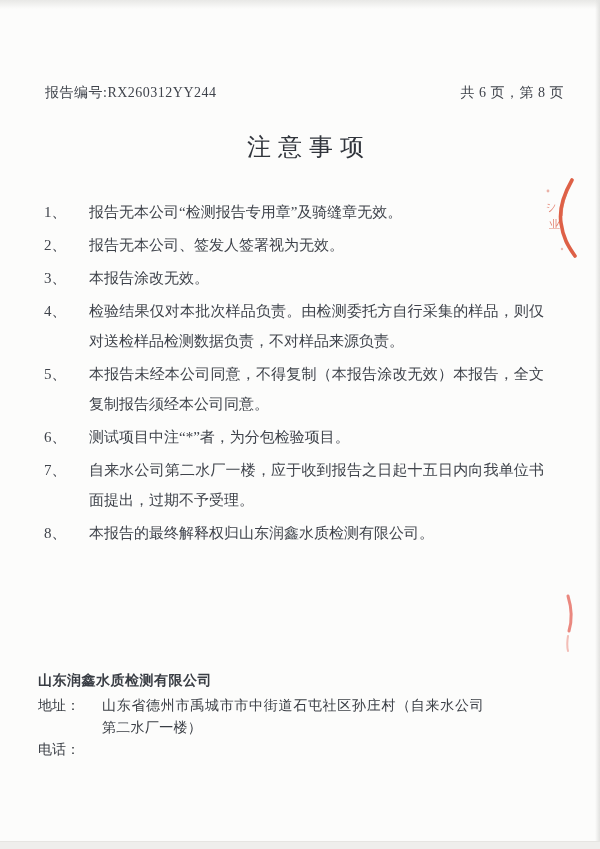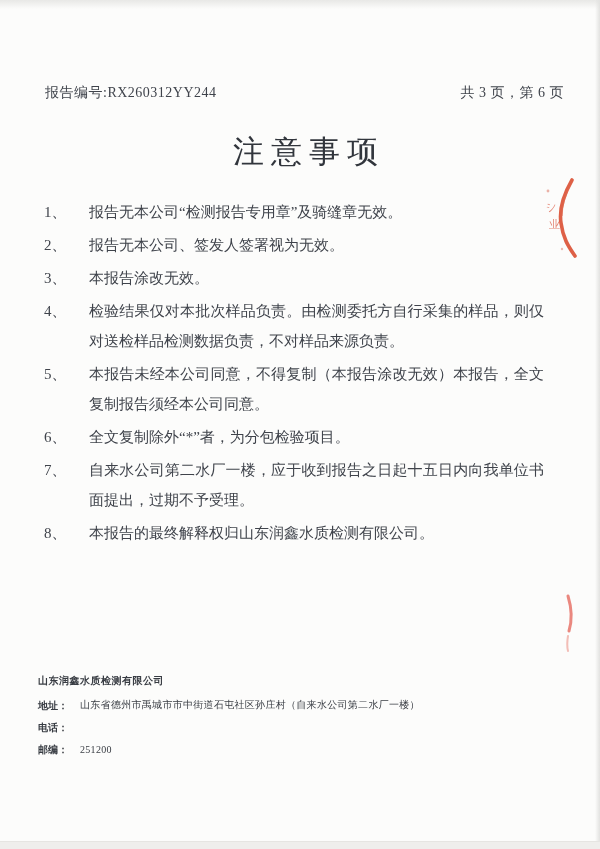--- a/index.html
+++ b/index.html
@@ -21,49 +21,49 @@
     background:#efeeec;border-top:1px solid #e6e5e2;}
 
   .header{
     position:absolute;top:84px;left:45px;right:36px;
     display:flex;justify-content:space-between;
     font-size:14px;color:#3f434b;letter-spacing:.5px;
   }
   .title{
     position:absolute;top:131px;left:0;width:100%;
     text-align:center;padding-left:18px;box-sizing:border-box;
-    font-size:31px;letter-spacing:7px;color:#31353c;font-weight:500;
+    font-size:24px;letter-spacing:7px;color:#31353c;font-weight:500;
   }
 
   .notes{position:absolute;top:197px;left:44px;width:500px;}
   .note{display:flex;font-size:15px;line-height:30px;margin-bottom:3px;color:#3f434b;}
   .note .num{flex:none;width:26px;}
   .note .txt{width:472px;text-align:justify;text-justify:inter-character;margin-left:19px;}
 
   .footer{position:absolute;top:670px;left:38px;width:520px;
-    font-size:10px;line-height:22px;color:#383c43;}
+    font-size:14px;line-height:22px;color:#383c43;}
   .company{font-weight:bold;margin-bottom:3px;letter-spacing:.5px;}
   .frow{display:flex;}
-  .flabel{flex:none;font-weight:bold;margin-right:12px;}
+  .flabel{flex:none;font-weight:normal;margin-right:22px;}
   .fvalue{letter-spacing:.3px;}
   .addr{width:382px;text-align:justify;font-family:Liberation Mono, monospace;}
 
   .seal1{position:absolute;left:540px;top:172px;width:48px;height:96px;}
   .seal2{position:absolute;left:553px;top:593px;width:28px;height:62px;}
 </style>
 </head>
 <body>
 
 <div class="page">
   <div class="edge-top"></div>
   <div class="edge-right"></div>
 
   <div class="header">
     <span>报告编号:RX260312YY244</span>
-    <span>共 3 页，第 6 页</span>
+    <span>共 6 页，第 8 页</span>
   </div>
 
   <div class="title">注意事项</div>
 
   <svg class="seal1" viewBox="0 0 48 96">
     <path d="M32,8 C24,22 19,38 21,51 C23,66 28,74 35,84" fill="none" stroke-width="3.6" stroke-linecap="round" opacity="0.88" stroke="#d94a2c"></path>
     <path d="M30,14 C25,24 22,34 22,44" fill="none" stroke="#e06a50" stroke-width="1.4" opacity="0.5"></path>
     <text x="7" y="40" font-size="11" fill="#dd6a55" opacity="0.8" transform="rotate(-18 7 40)">シ</text>
     <text x="9" y="56" font-size="11" fill="#dd6a55" opacity="0.8">业</text>
     <circle cx="8" cy="19" r="1.4" fill="#e08070" opacity="0.6"></circle>
@@ -86,21 +86,21 @@
     <div class="note">
       <span class="num">4、</span>
       <span class="txt">检验结果仅对本批次样品负责。由检测委托方自行采集的样品，则仅对送检样品检测数据负责，不对样品来源负责。</span>
     </div>
     <div class="note">
       <span class="num">5、</span>
       <span class="txt">本报告未经本公司同意，不得复制（本报告涂改无效）本报告，全文复制报告须经本公司同意。</span>
     </div>
     <div class="note">
       <span class="num">6、</span>
-      <span class="txt">全文复制除外“*”者，为分包检验项目。</span>
+      <span class="txt">测试项目中注“*”者，为分包检验项目。</span>
     </div>
     <div class="note">
       <span class="num">7、</span>
       <span class="txt">自来水公司第二水厂一楼，应于收到报告之日起十五日内向我单位书面提出，过期不予受理。</span>
     </div>
     <div class="note">
       <span class="num">8、</span>
       <span class="txt">本报告的最终解释权归山东润鑫水质检测有限公司。</span>
     </div>
   </div>
@@ -112,20 +112,16 @@
 
   <div class="footer">
     <div class="company">山东润鑫水质检测有限公司</div>
     <div class="frow">
       <span class="flabel">地址：</span>
       <span class="fvalue addr">山东省德州市禹城市市中街道石屯社区孙庄村（自来水公司第二水厂一楼）</span>
     </div>
     <div class="frow">
       <span class="flabel">电话：</span>
     </div>
-    <div class="frow">
-      <span class="flabel">邮编：</span>
-      <span class="fvalue">251200</span>
-    </div>
   </div>
 
   <div class="edge-bottom"></div>
 </div>
 
 </body></html>

